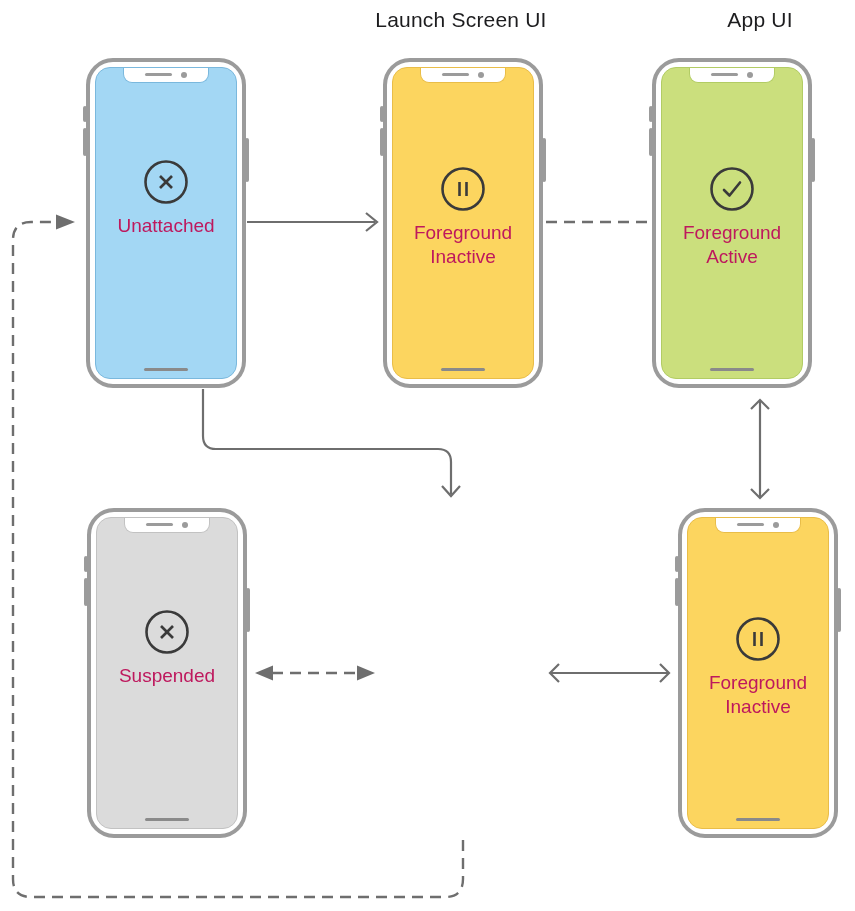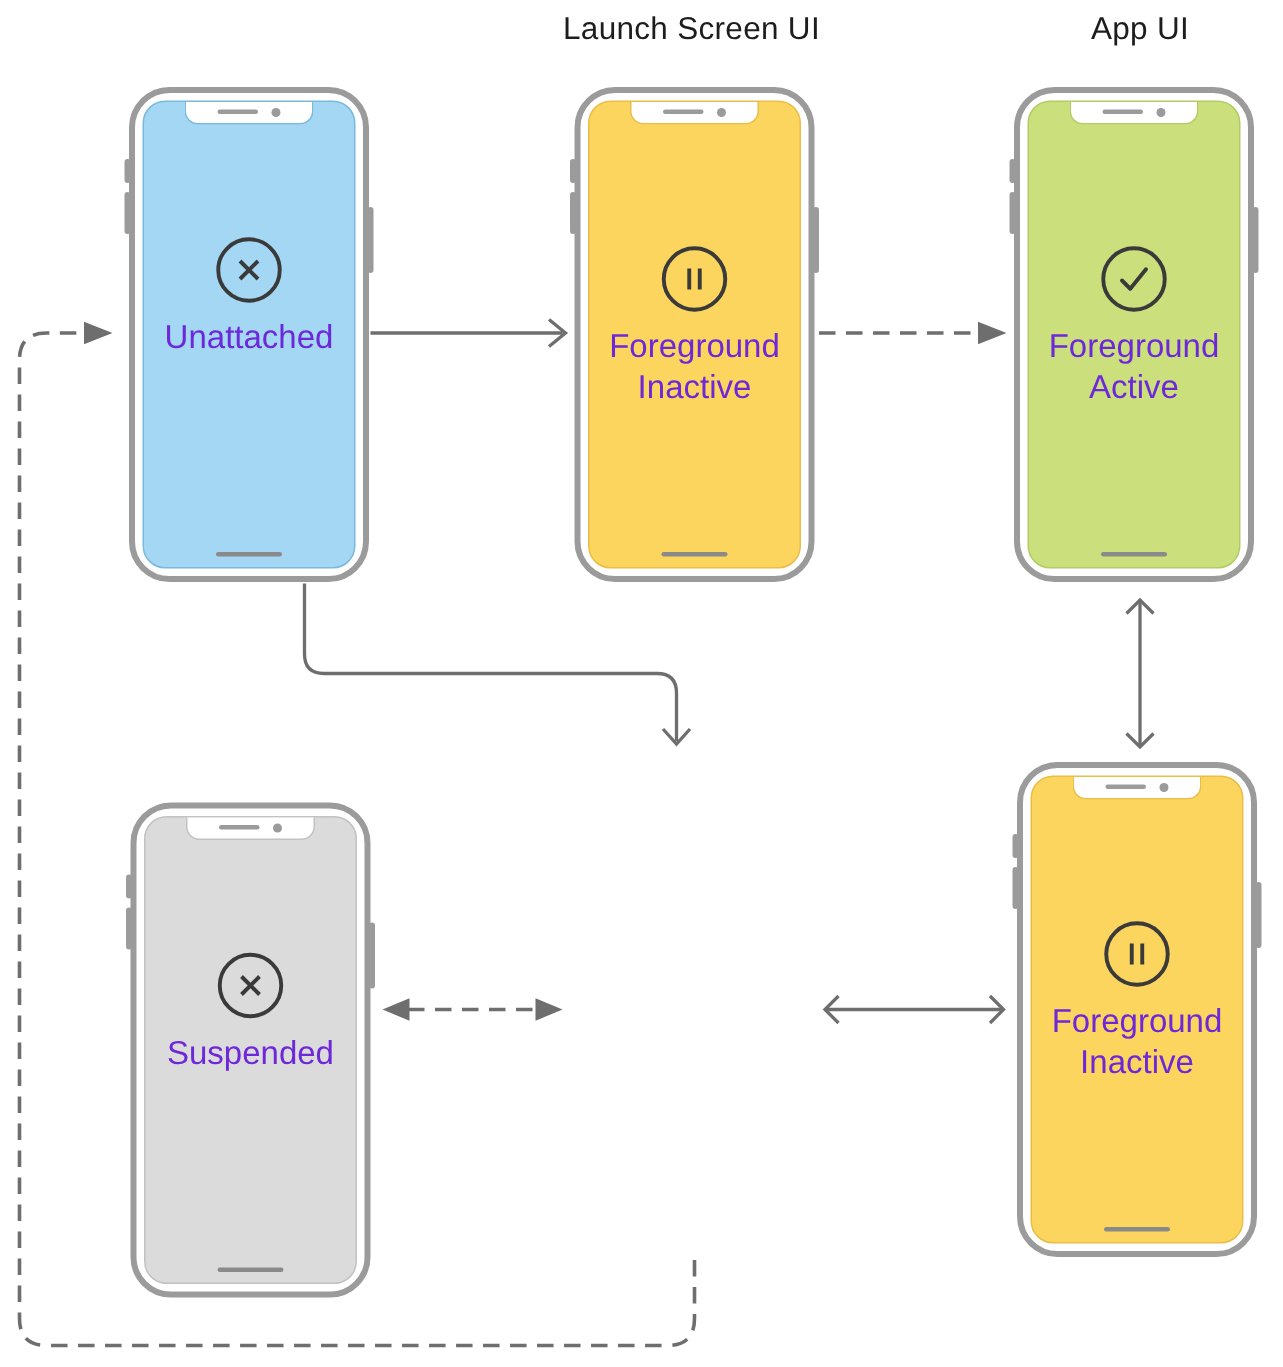--- a/index.html
+++ b/index.html
@@ -46,21 +46,21 @@
 
   .content {
     position:absolute; left:0; right:0; top:0; bottom:0;
     display:flex; flex-direction:column; align-items:center; justify-content:center;
     gap:9px;
   }
   .shift-1 { padding-bottom:50px; } 
   .shift-2 { padding-bottom:12px;align-items:center; }
 
   .state-label {
-    font-size:22px; line-height:1.22; color:#6d28d9; text-align:center;
+    font-size:19px; line-height:1.22; color:#be185d; text-align:center;
     width:100%; padding:0 2px; box-sizing:border-box;
   }
   .state-icon { line-height:0; }
 
   .home-bar {
     position:absolute; bottom:7px; left:50%; transform:translateX(-50%);
     width:44px; height:3px; background:#8a8a8a; border-radius:2px;
   }
 </style>
 </head>
@@ -151,21 +151,21 @@
               <line x1="19.5" y1="16" x2="19.5" y2="30"></line>
               <line x1="26.5" y1="16" x2="26.5" y2="30"></line>
           </svg>
         </span>
         <div class="state-label">Foreground Inactive</div>
       </div>
       <div class="home-bar"></div>
     </div>
   </div>
 
-  <div class="phone" style="left:676px; top:58px;">
+  <div class="phone" style="left:652px; top:58px;">
     <div class="side-btn btn-l1"></div>
     <div class="side-btn btn-l2"></div>
     <div class="side-btn btn-r"></div>
     <div class="screen screen-green" style="background-color: rgb(203, 223, 125);">
       <div class="notch">
         <div class="speaker"></div>
         <div class="camera"></div>
       </div>
       <div class="content shift-2">
         <span class="state-icon">
@@ -173,21 +173,21 @@
             <circle cx="23" cy="23" r="20.5"></circle>
               <polyline points="15,24 20.5,29.5 31,16.5"></polyline>
           </svg>
         </span>
         <div class="state-label">Foreground Active</div>
       </div>
       <div class="home-bar"></div>
     </div>
   </div>
 
-  <div class="phone" style="left:87px; top:535px;">
+  <div class="phone" style="left:87px; top:508px;">
     <div class="side-btn btn-l1"></div>
     <div class="side-btn btn-l2"></div>
     <div class="side-btn btn-r"></div>
     <div class="screen screen-gray" style="background-color: rgb(219, 219, 219);">
       <div class="notch">
         <div class="speaker"></div>
         <div class="camera"></div>
       </div>
       <div class="content shift-1">
         <span class="state-icon">

